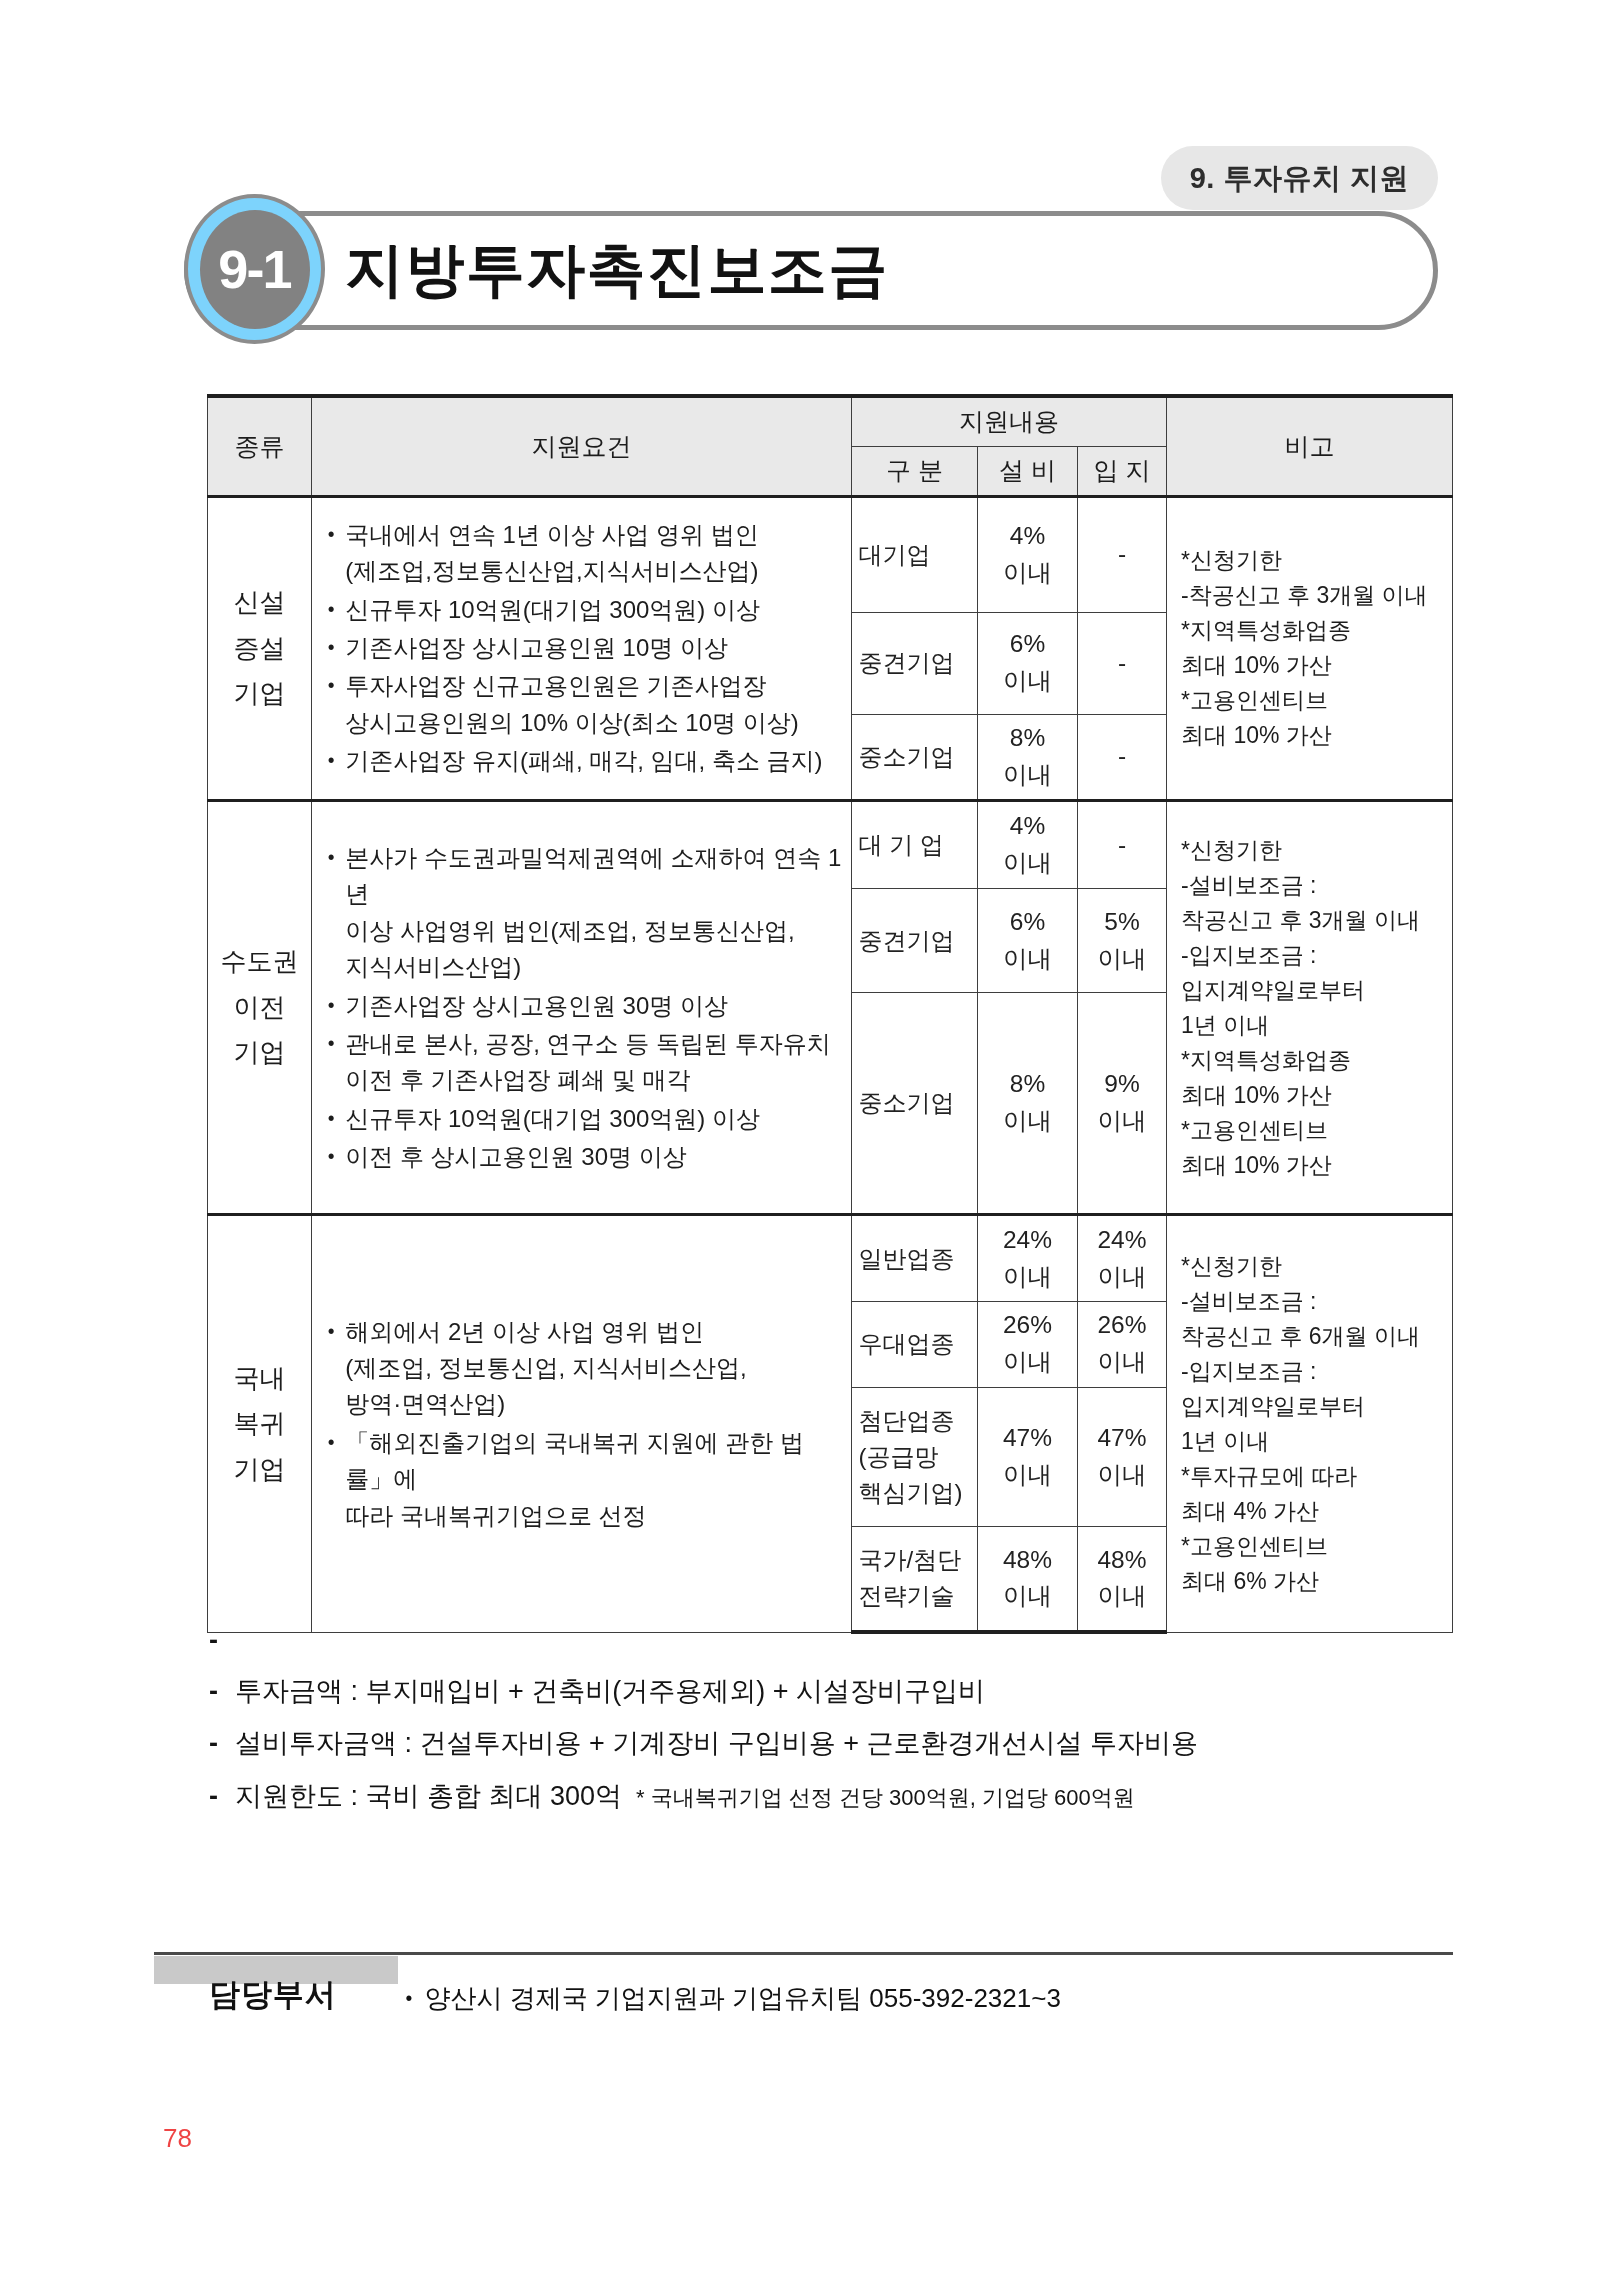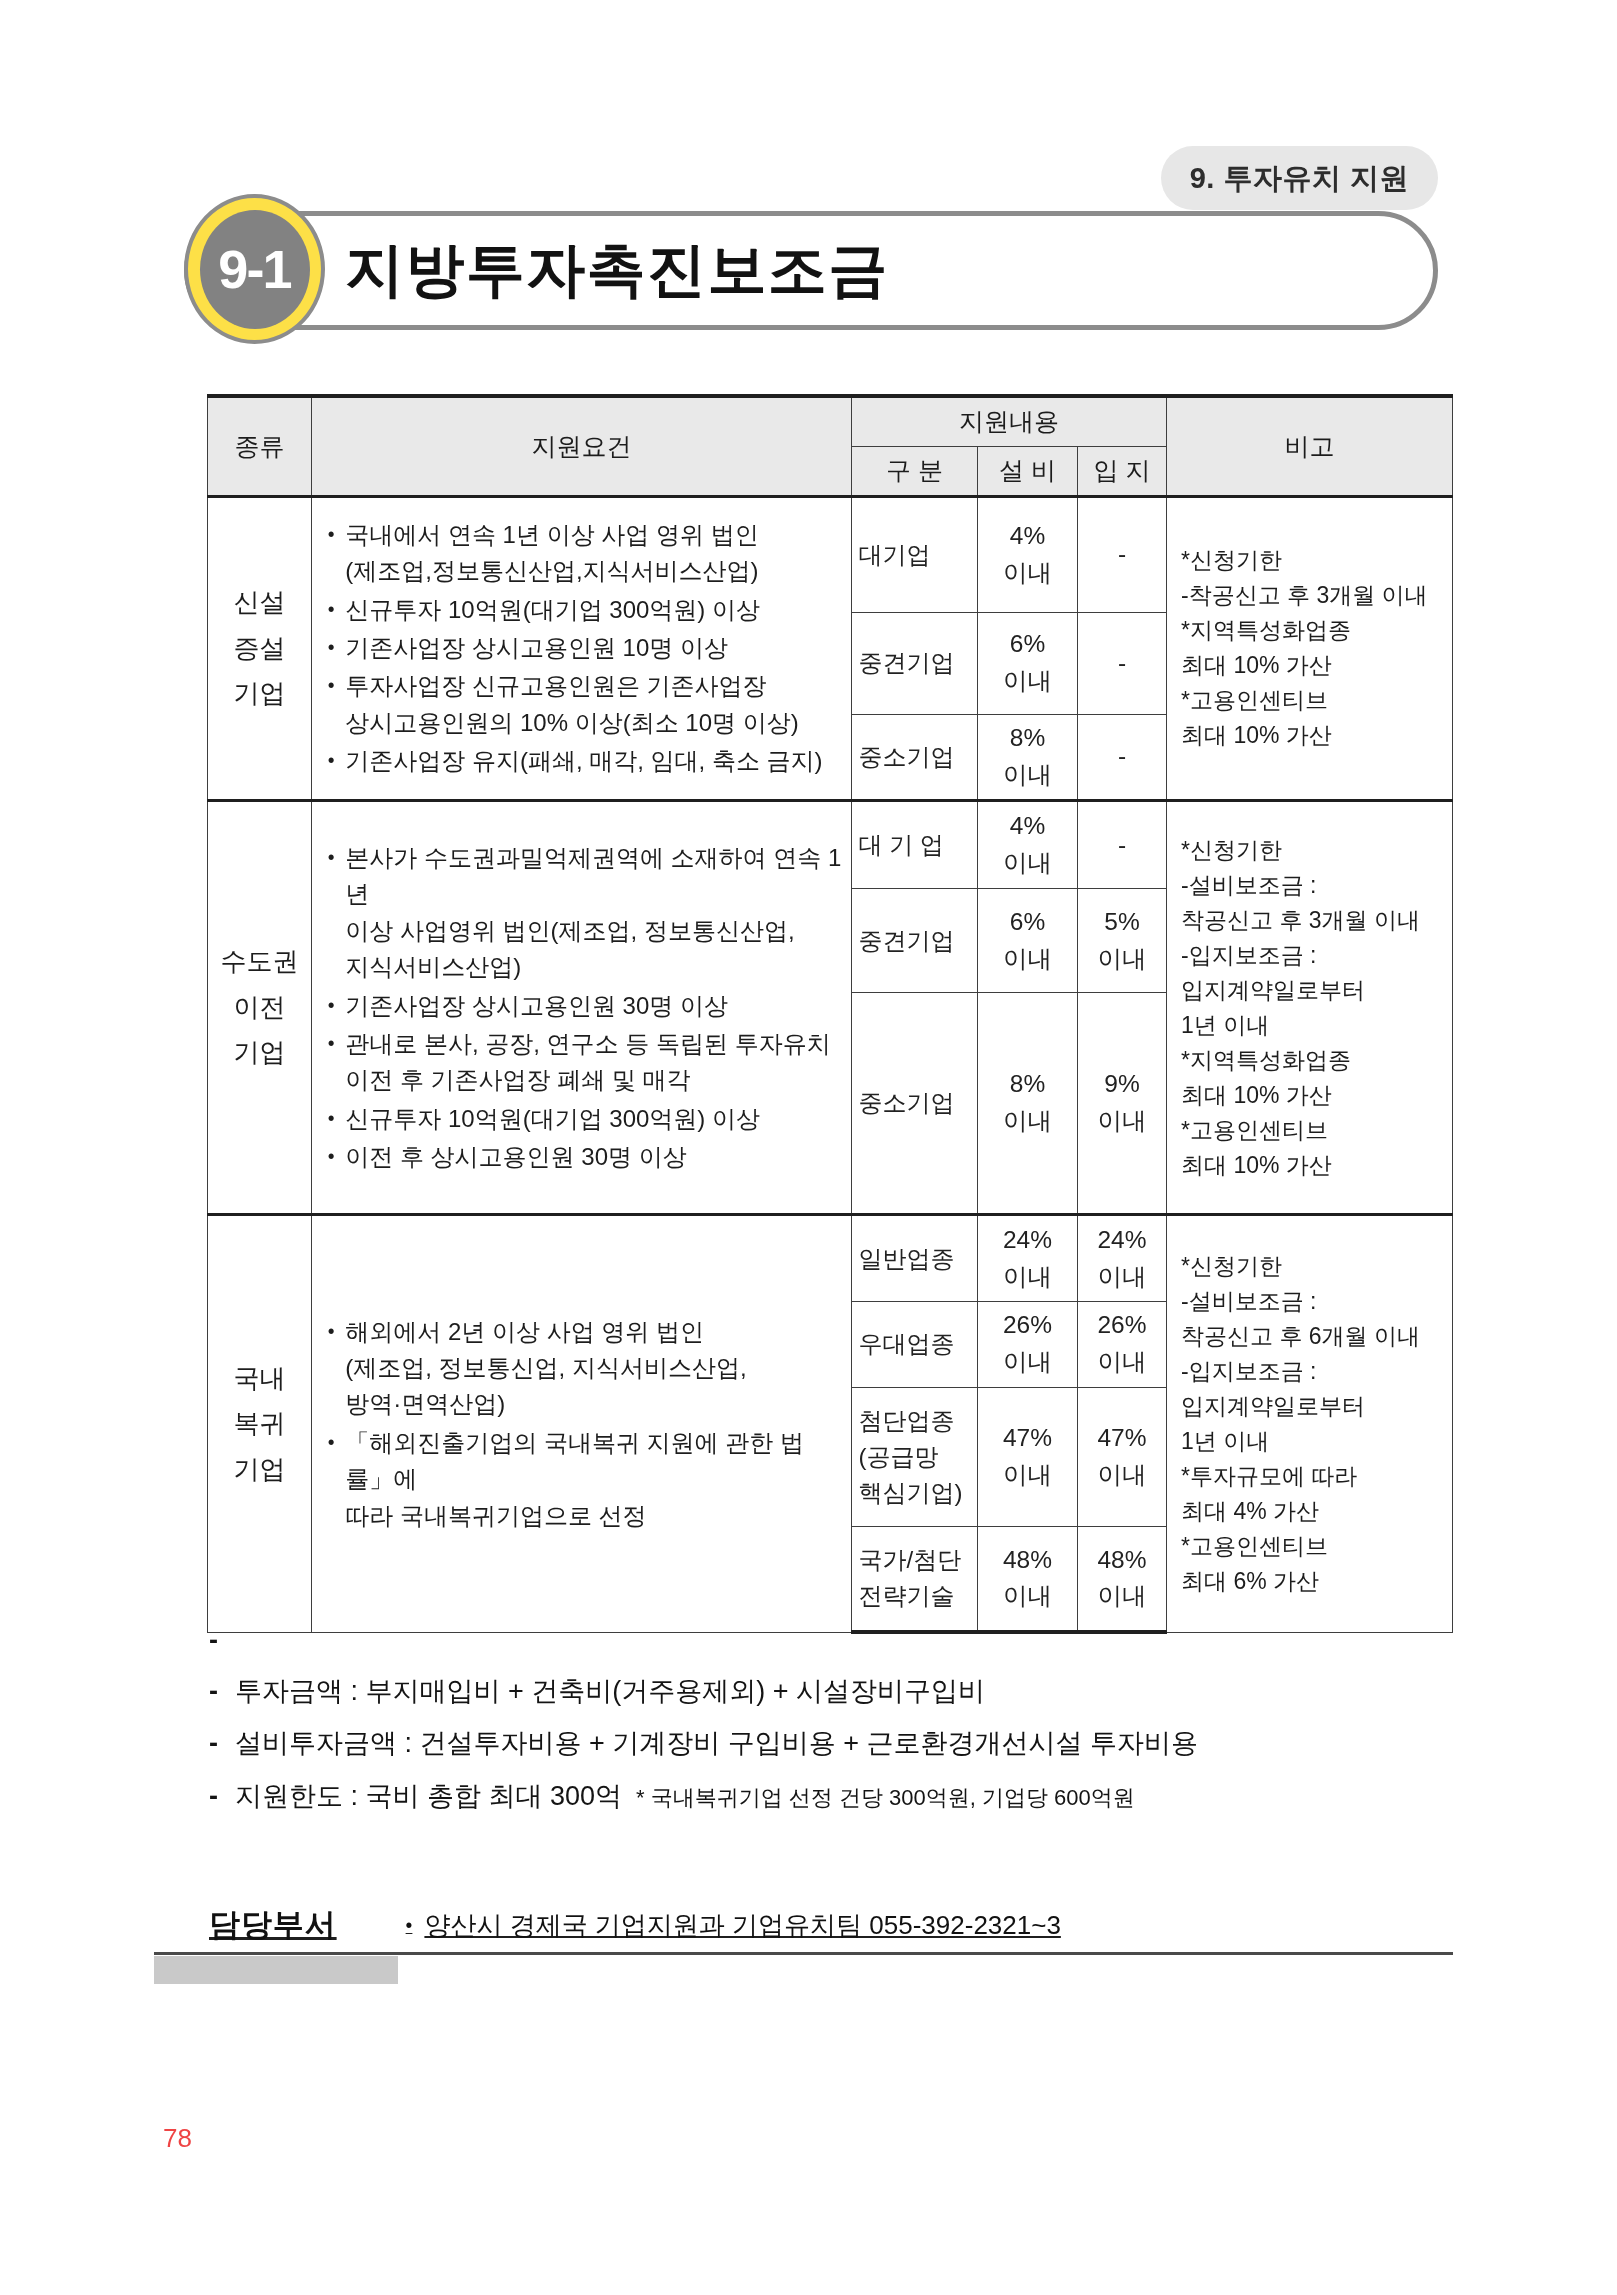--- a/index.html
+++ b/index.html
@@ -26,21 +26,21 @@
     border:5.1px solid #8c8c8c; border-radius:60px; background:#ffffff;
     box-sizing:border-box;
   }
   .title-text {
     position:absolute; left:345px; top:211px; height:119px; line-height:119px;
     font-size:59px; font-weight:900; color:#121212; letter-spacing:1.4px;
     white-space:nowrap;
   }
   .badge-circle {
     position:absolute; left:184px; top:194px; width:141px; height:150px;
-    border:4.6px solid #8c8c8c; border-radius:50%; background:#fde047;
+    border:4.6px solid #8c8c8c; border-radius:50%; background:#7dd3fc;
     display:flex; align-items:center; justify-content:center; box-sizing:border-box;
   }
   .badge-inner {
     width:110px; height:119px; border-radius:50%; background:#828282;
     display:flex; align-items:center; justify-content:center;
     color:#ffffff; font-size:54px; font-weight:800; letter-spacing:-1.9px;
   }
 
   
   table.main-table {
@@ -80,21 +80,21 @@
   
   .notes { position:absolute; left:209px; top:1625px; width:1370px; }
   .note-line { display:flex; align-items:baseline; margin-bottom:16.7px; }
   .note-marker { flex:0 0 26px; font-size:27px; font-weight:600; color:#141414; }
   .note-text { font-size:27px; font-weight:500; color:#141414; white-space:nowrap; }
   .note-sub { font-size:22px; font-weight:400; color:#141414; margin-left:14px; white-space:nowrap; }
 
   
   .footer-rule { position:absolute; left:154px; top:1952px; width:1299px; height:2.8px; background:#4a4a4a; }
   .footer-tab  { position:absolute; left:154px; top:1956px; width:244px; height:28px; background:#c9c9c9; }
-  .dept { position:absolute; left:209px; top:1904px; display:flex; align-items:center;text-decoration:underline; }
+  .dept { position:absolute; left:209px; top:1974px; display:flex; align-items:flex-end; }
   .dept-label { font-size:31px; font-weight:700; color:#111111; letter-spacing:0.9px; }
   .dept-value { display:flex; align-items:center; margin-left:69px; }
   .dept-bullet { font-size:19.4px; color:#111111; margin-right:12px; }
   .dept-text { font-size:26px; font-weight:500; color:#111111; white-space:nowrap; }
 
   .page-number { position:absolute; left:163px; top:2123px; font-size:26px; color:#ef4444;text-align:center; }
 </style>
 </head>
 <body>
 

